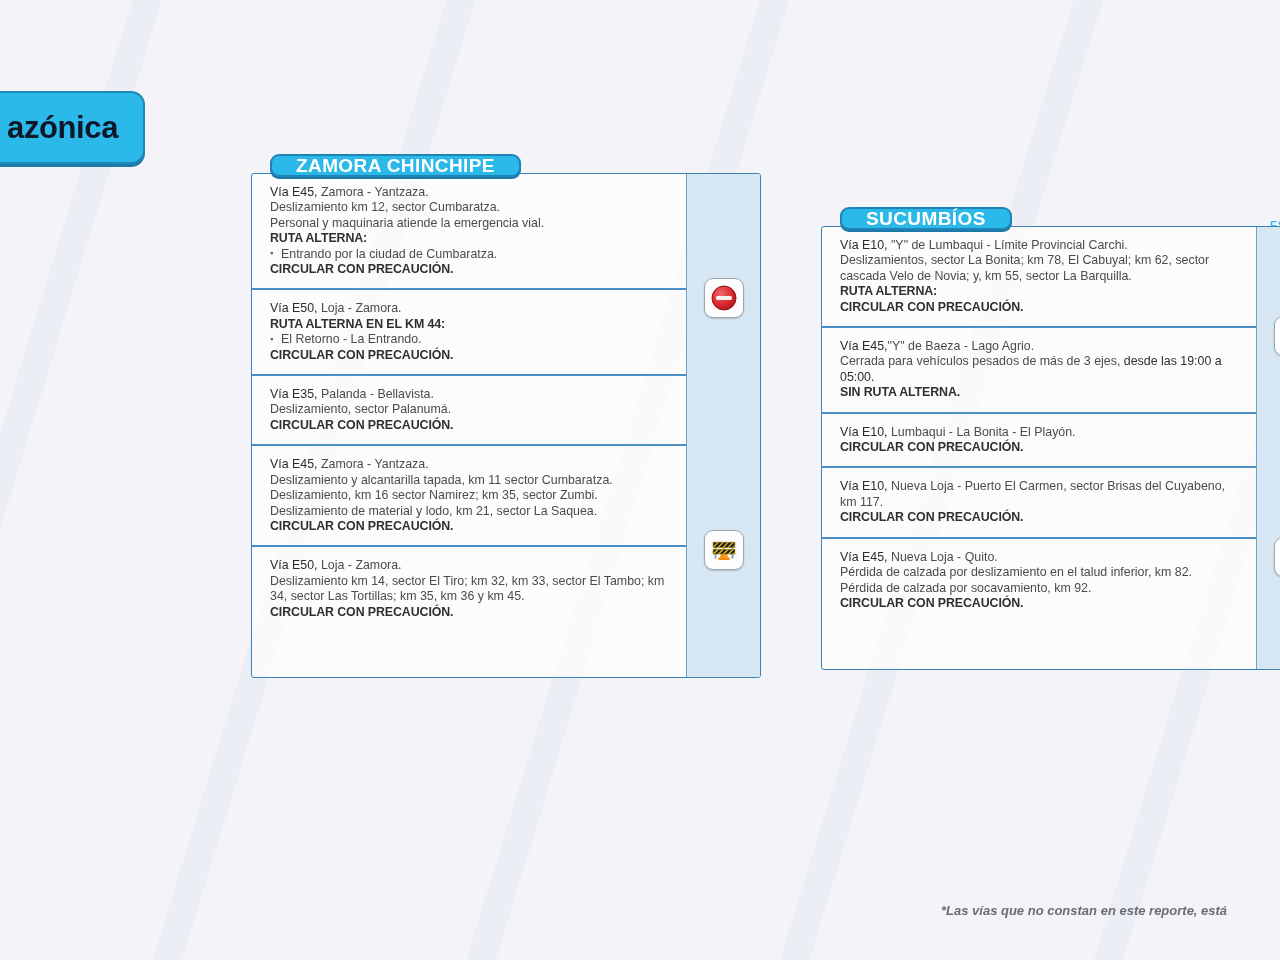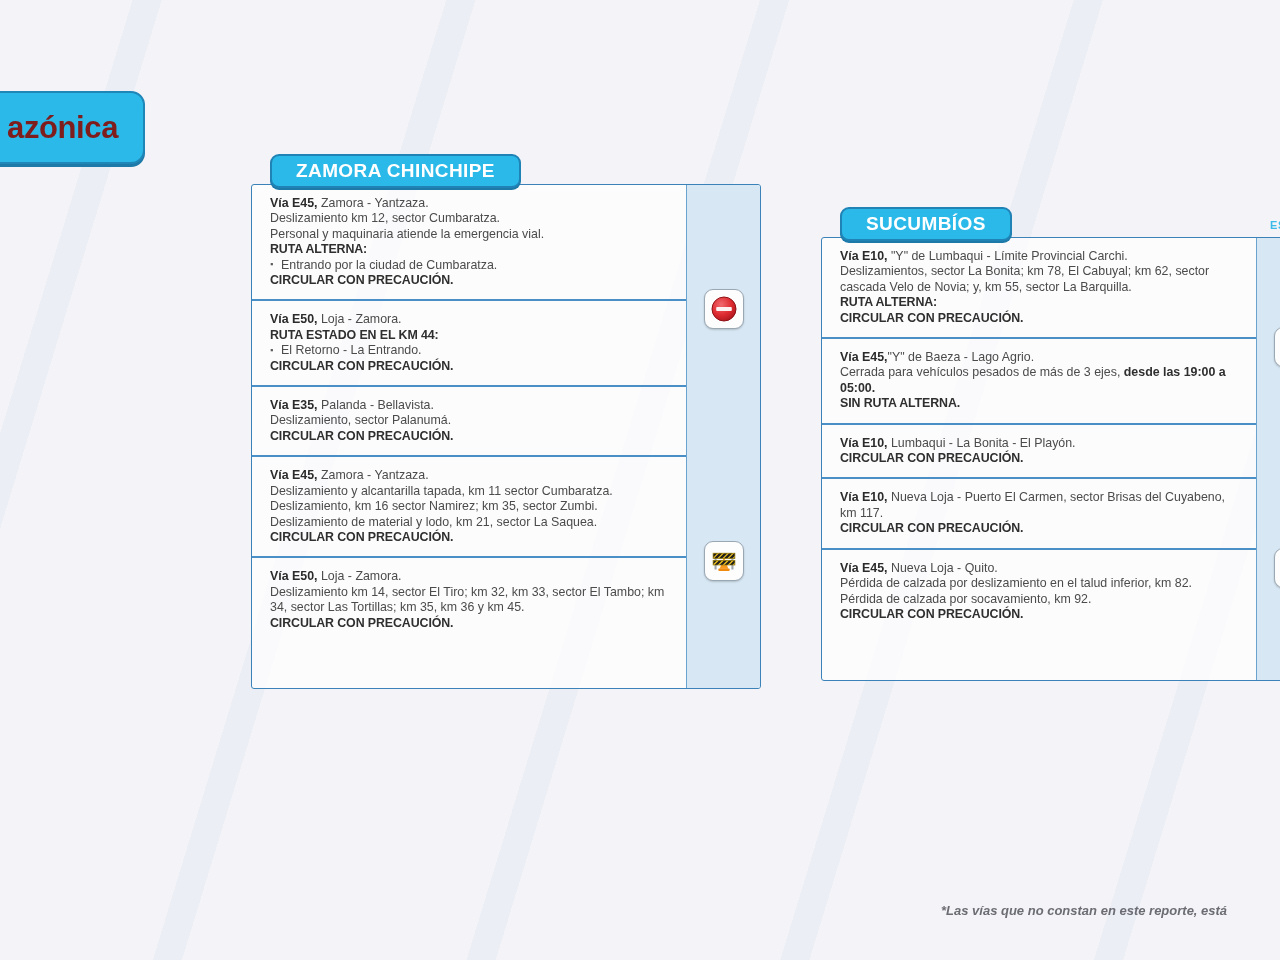--- a/index.html
+++ b/index.html
@@ -45,42 +45,42 @@
     background: #2ab9e8;
     border-radius: 14px;
     border: 2px solid #1f86b8;
     box-shadow: 0 3px 0 #1d7aa8;
     display: flex;
     align-items: center;
     justify-content: flex-end;
     padding-right: 25px;
   }
   #region-tab .label {
-    color: #7f1d1d;
+    color: #0f172a;
     font-size: 31px;
     font-weight: bold;
     letter-spacing: -0.4px;
     font-family: "Liberation Sans", sans-serif;
     white-space: nowrap;
   }
 
   
   .province-block {
     position: absolute;
   }
   #block-zamora  { left: 251px; top: 154px;  width: 510px; }
   #block-sucumbios { left: 821px; top: 207px; width: 510px; }
 
   .province-tab {
     position: relative;
     z-index: 4;
     display: inline-flex;
     align-items: center;
     justify-content: center;
-    height: 34px;
+    height: 23px;
     padding: 0 24px;
     background: #2ab9e8;
     border: 2px solid #2083b6;
     border-radius: 9px;
     box-shadow: 0 2px 0 #1d7aa8;
     margin-left: 19px;
   }
   .province-tab .province-name {
     color: #ffffff;
     font-size: 19px;
@@ -132,21 +132,21 @@
   .row:last-child { border-bottom: none; }
 
   .row .line {
     font-size: 12.4px;
     line-height: 15.4px;
     color: #4b4b4b;
     font-family: "Liberation Sans", sans-serif;
     white-space: normal;
   }
   .row .line b,
-  .row .line strong { color: #2f2f2f; font-weight: bold; text-align: center; }
+  .row .line strong { color: #2f2f2f; font-weight: normal; text-align: center; }
   .row .line.via b { color: #2b2b2b; }
   .row .line.alt-head {
     font-weight: bold;
     color: #2f2f2f;
     letter-spacing: -0.1px;
   }
   .row .line.bullet {
     padding-left: 11px;
     position: relative;
   }
@@ -215,21 +215,21 @@
         <div class="row">
           <div class="line via"><b>Vía E45,</b> Zamora - Yantzaza.</div>
           <div class="line">Deslizamiento km 12, sector Cumbaratza.</div>
           <div class="line">Personal y maquinaria atiende la emergencia vial.</div>
           <div class="line alt-head">RUTA ALTERNA:</div>
           <div class="line bullet">Entrando por la ciudad de Cumbaratza.</div>
           <div class="line note">CIRCULAR CON PRECAUCIÓN.</div>
         </div>
         <div class="row">
           <div class="line via"><b>Vía E50,</b> Loja - Zamora.</div>
-          <div class="line alt-head">RUTA ESTADO EN EL KM 44:</div>
+          <div class="line alt-head">RUTA ALTERNA EN EL KM 44:</div>
           <div class="line bullet">El Retorno - La Entrando.</div>
           <div class="line note">CIRCULAR CON PRECAUCIÓN.</div>
         </div>
         <div class="row">
           <div class="line via"><b>Vía E35,</b> Palanda - Bellavista.</div>
           <div class="line">Deslizamiento, sector Palanumá.</div>
           <div class="line note">CIRCULAR CON PRECAUCIÓN.</div>
         </div>
         <div class="row">
           <div class="line via"><b>Vía E45,</b> Zamora - Yantzaza.</div>

